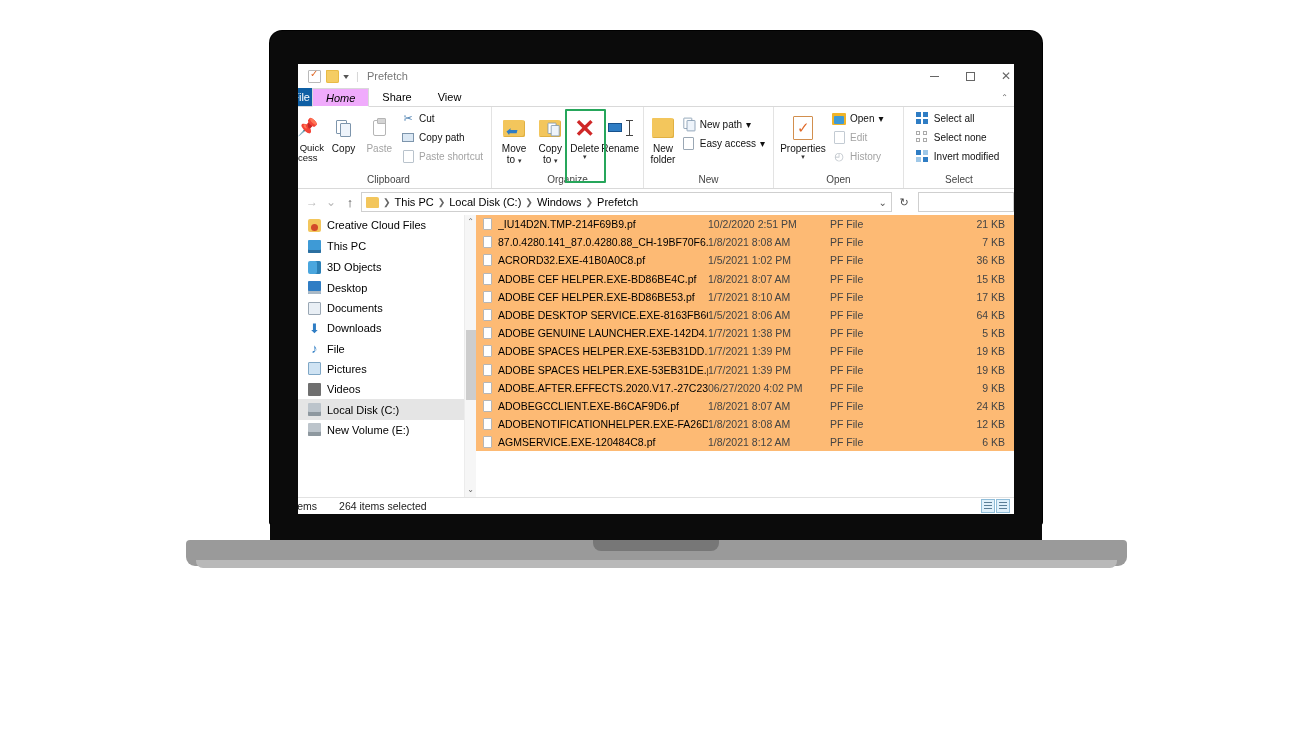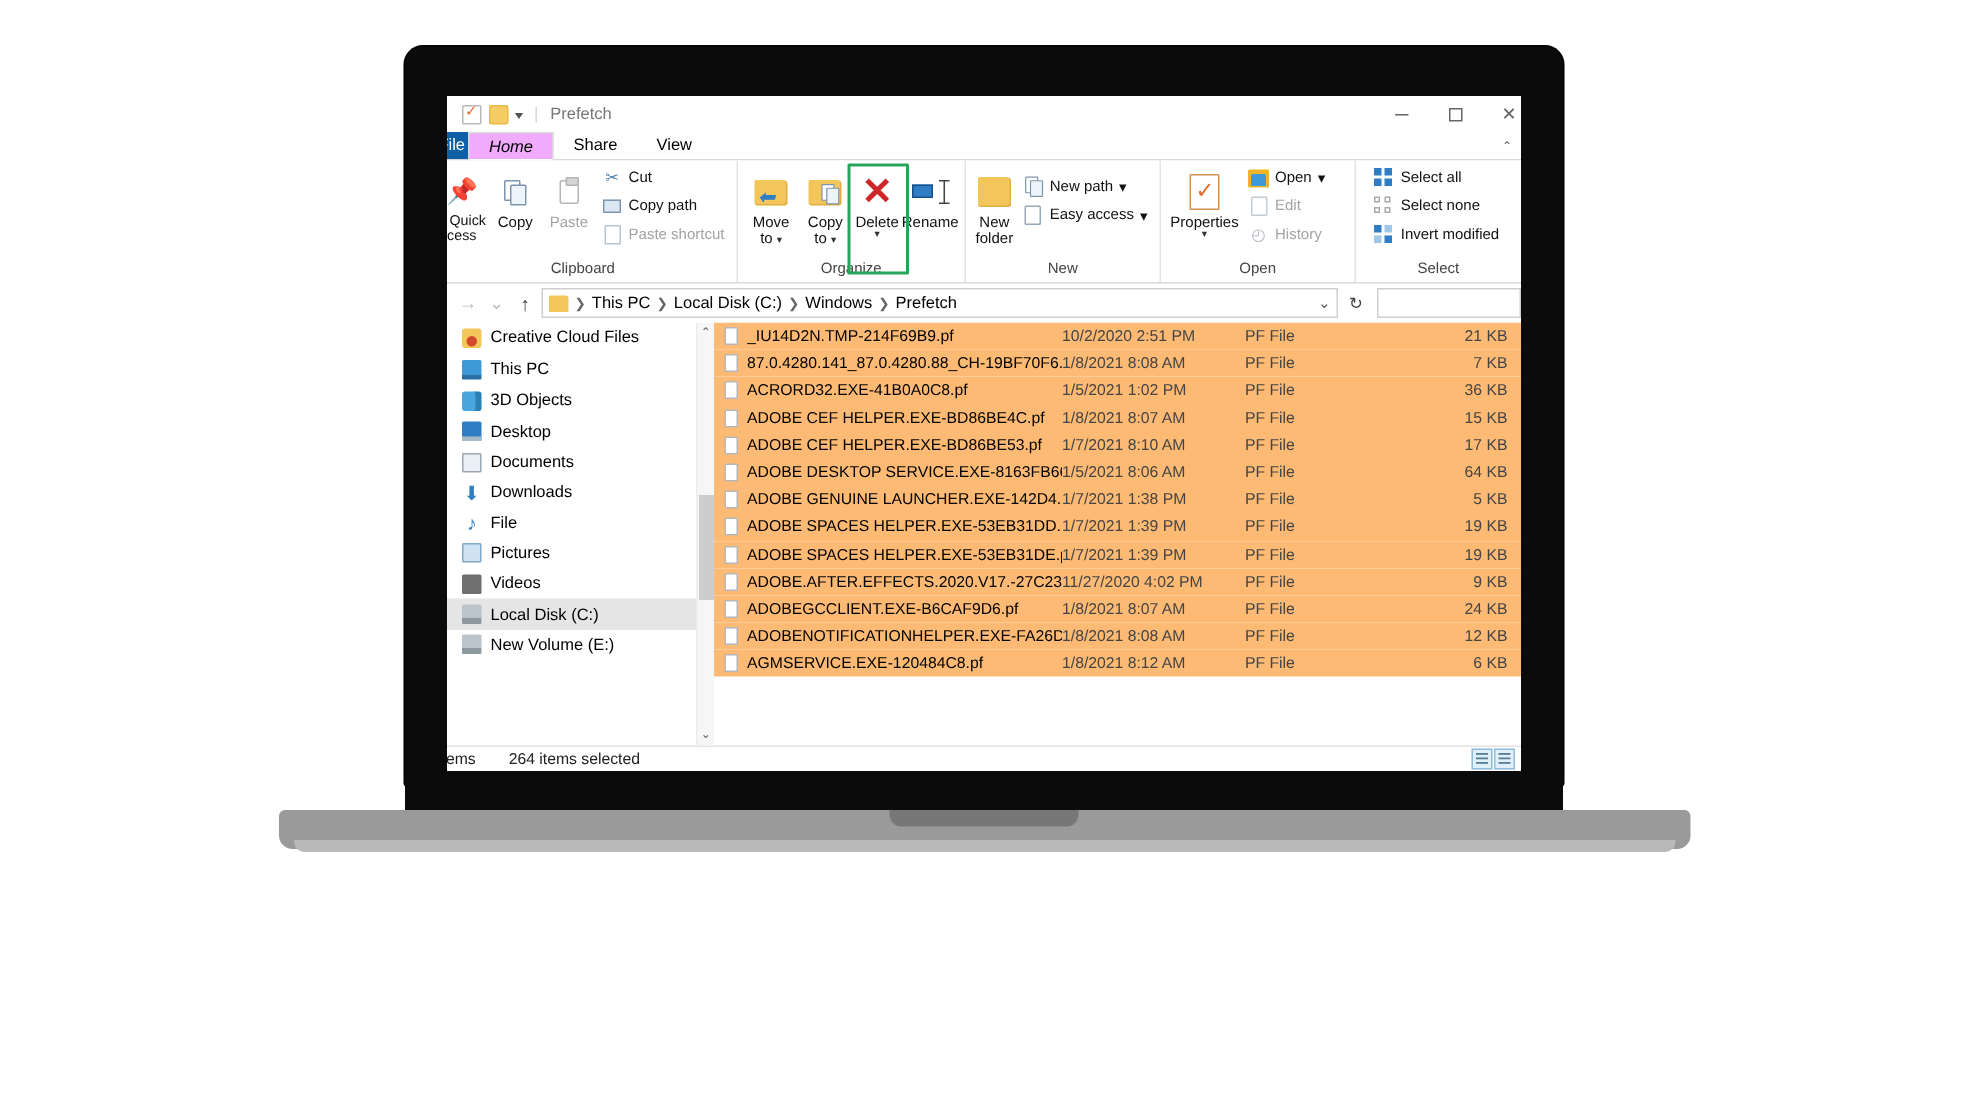--- a/index.html
+++ b/index.html
@@ -699,21 +699,21 @@
             <div class="row">
               <span class="f-ico"></span>
               <span class="cell-name">ADOBE SPACES HELPER.EXE-53EB31DE.pf</span>
               <span class="cell-date">1/7/2021 1:39 PM</span>
               <span class="cell-type">PF File</span>
               <span class="cell-size">19 KB</span>
             </div>
             <div class="row">
               <span class="f-ico"></span>
               <span class="cell-name">ADOBE.AFTER.EFFECTS.2020.V17.-27C23...</span>
-              <span class="cell-date">11/27/2020 4:02 PM</span>
+              <span class="cell-date">06/27/2020 4:02 PM</span>
               <span class="cell-type">PF File</span>
               <span class="cell-size">9 KB</span>
             </div>
             <div class="row">
               <span class="f-ico"></span>
               <span class="cell-name">ADOBEGCCLIENT.EXE-B6CAF9D6.pf</span>
               <span class="cell-date">1/8/2021 8:07 AM</span>
               <span class="cell-type">PF File</span>
               <span class="cell-size">24 KB</span>
             </div>

